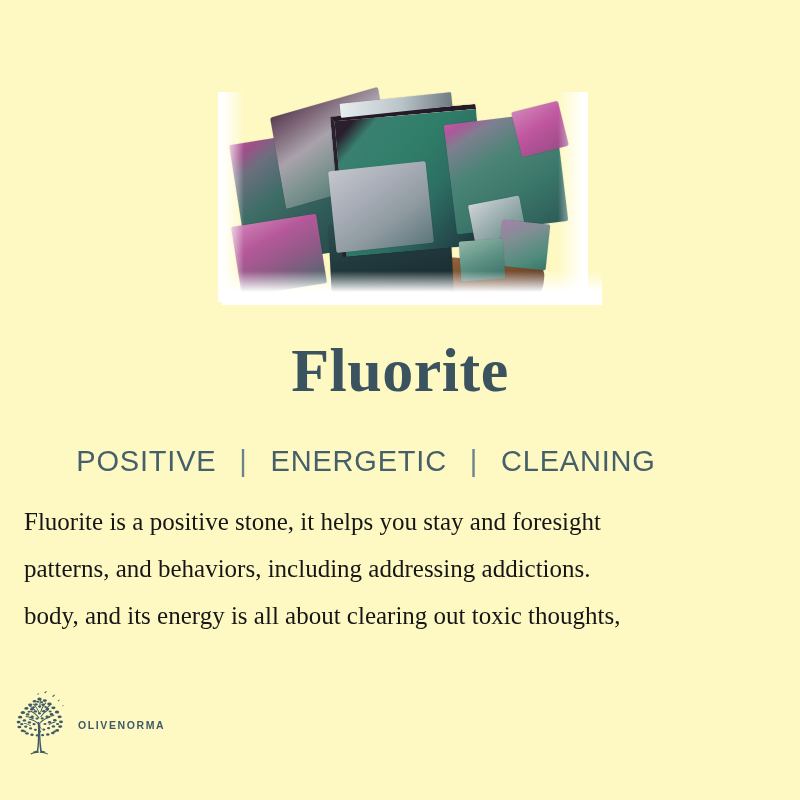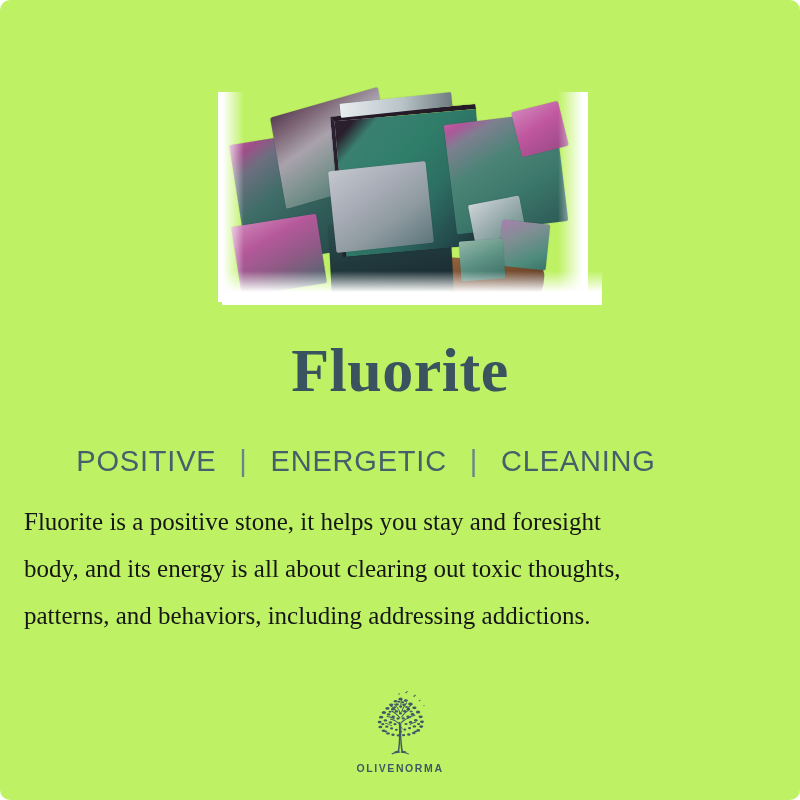--- a/index.html
+++ b/index.html
@@ -12,25 +12,24 @@
     height: 800px;
     overflow: hidden;
     font-family: "Liberation Serif", serif;
     -webkit-font-smoothing: antialiased;
   }
 
   .card {
     position: relative;
     width: 800px;
     height: 800px;
-    background: #bef264;
+    background: #fef9c3;
     display: flex;
     flex-direction: column;
     align-items: center;
-    border-radius: 10px;
   }
 
   
   .crystal-block {
     position: absolute;
     left: 0;
     top: 0;
     width: 800px;
     height: 320px;
   }
@@ -193,21 +192,21 @@
     color: #161616;
   }
   .body-copy .ln { display: block; white-space: nowrap; }
 
   
   .logo {
     position: absolute;
     left: 0; top: 688px;
     width: 800px;
     display: flex;
-    flex-direction: column;
+    flex-direction: row;
     align-items: center;
   }
   .logo-mark { width: 78px; height: 70px; display: block; }
   .logo-word {
     margin-top: 4px;
     font-family: "Liberation Sans", sans-serif;
     font-weight: 700;
     font-size: 10.5px;
     letter-spacing: 1.6px;
     color: #3f5a66;
@@ -245,22 +244,22 @@
   <div class="tagline">
     <span>POSITIVE</span>
     <span class="sep">|</span>
     <span>ENERGETIC</span>
     <span class="sep">|</span>
     <span>CLEANING</span>
   </div>
 
   <div class="body-copy">
     <span class="ln">Fluorite is a positive stone, it helps you stay and foresight</span>
+    <span class="ln">patterns, and behaviors, including addressing addictions.</span>
     <span class="ln">body, and its energy is all about clearing out toxic thoughts,</span>
-    <span class="ln">patterns, and behaviors, including addressing addictions.</span>
   </div>
 
   <div class="logo">
     <svg class="logo-mark" viewBox="0 0 78 70">
       <g fill="#3f5a66">
 
         <path d="M44 5c1-1.3 2-1.8 3-1.6-1 .5-1.4 1.2-1.6 2.1-.7-.6-1-.6-1.4-.5z"></path>
         <path d="M52 8.5c1.1-1.4 2.2-1.9 3.2-1.6-1 .5-1.5 1.3-1.7 2.2-.7-.6-1.1-.7-1.5-.6z"></path>
         <path d="M57.5 13c.9-1.1 1.8-1.5 2.6-1.3-.8.4-1.2 1-1.4 1.8-.5-.5-.8-.5-1.2-.5z"></path>
         <path d="M37 6.5c.8-1 1.6-1.4 2.4-1.2-.8.4-1.1 1-1.3 1.7-.5-.5-.8-.5-1.1-.5z"></path>

